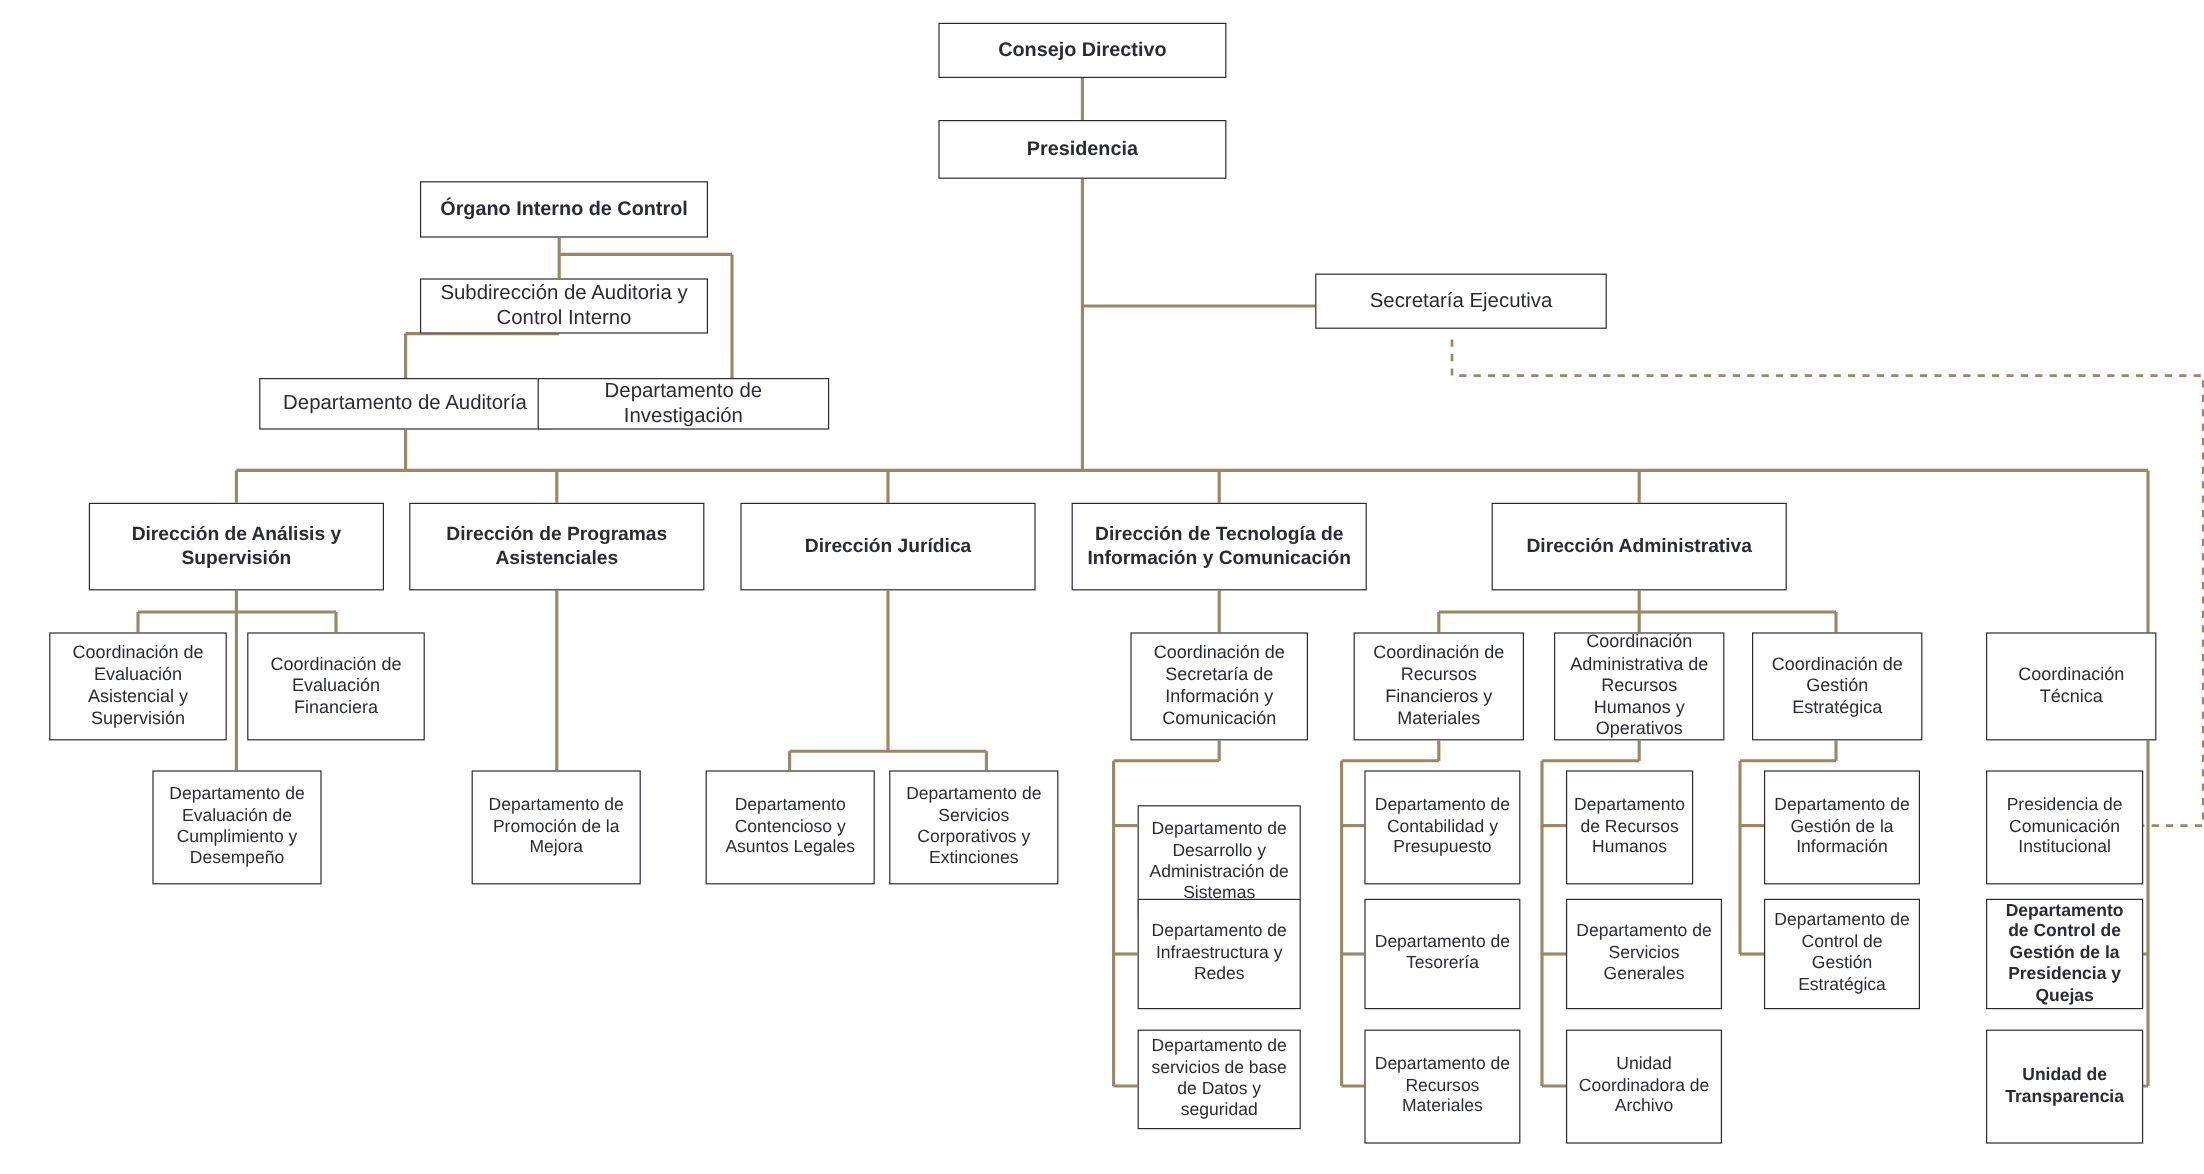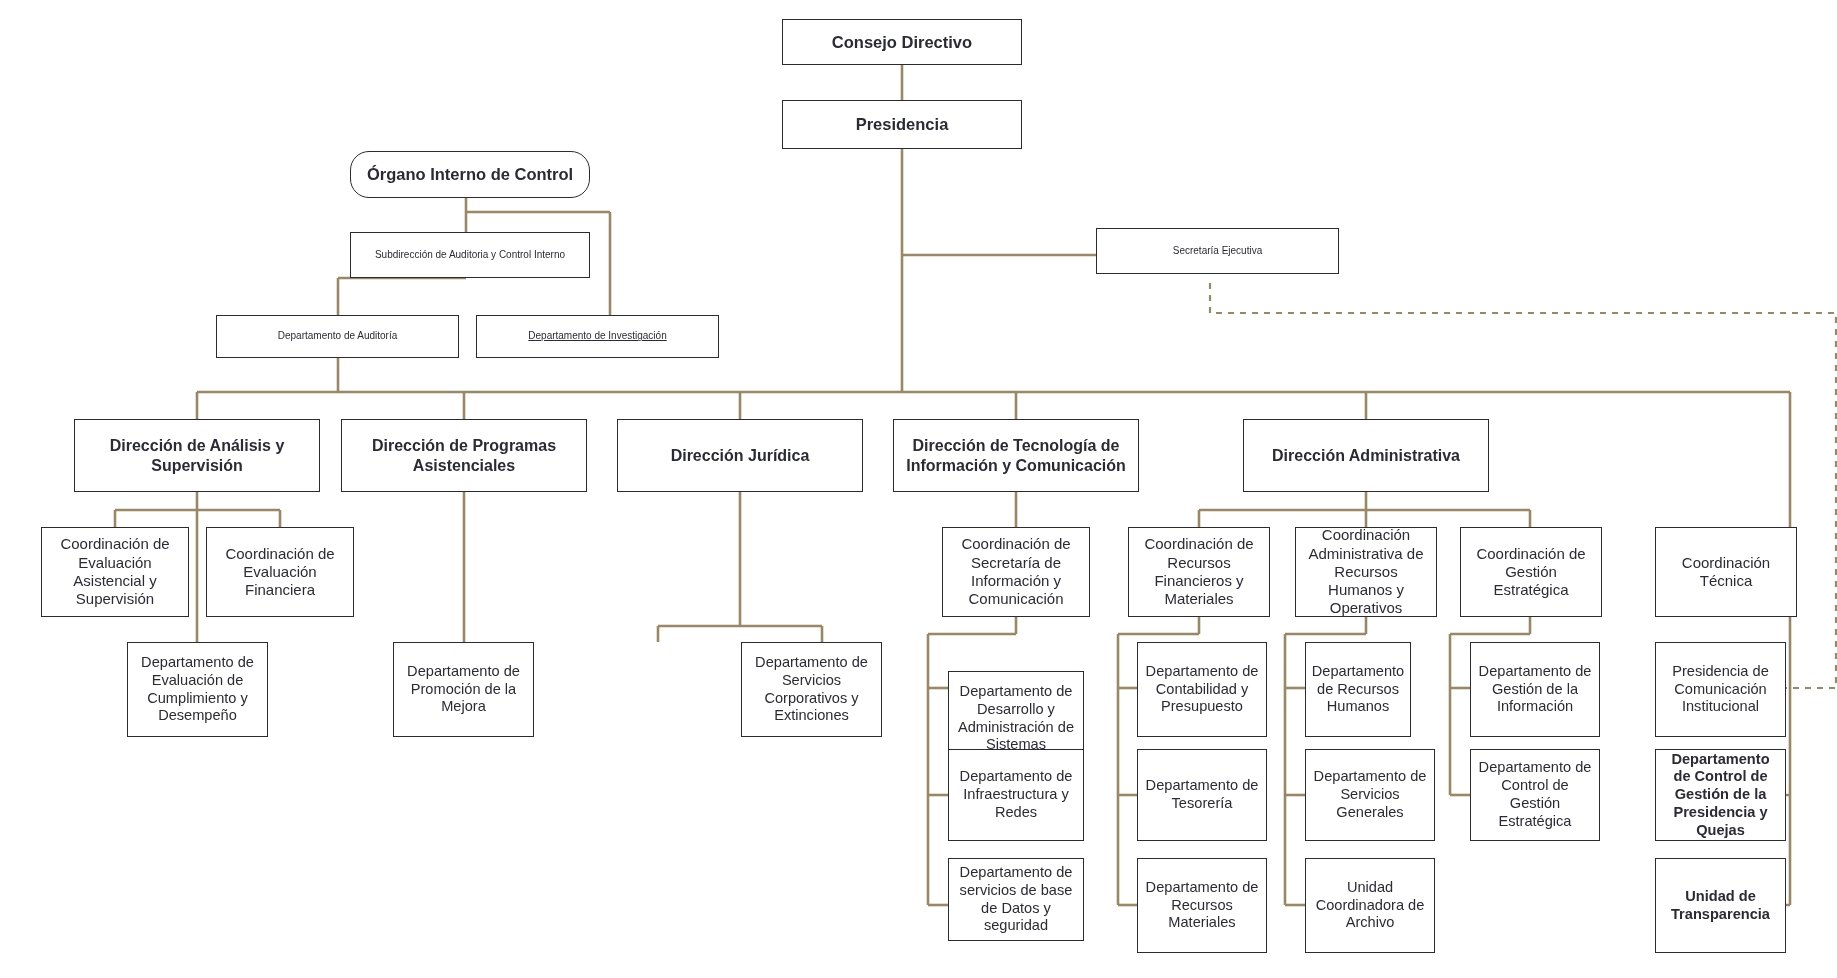--- a/index.html
+++ b/index.html
@@ -48,21 +48,21 @@
   .lvl-top .label {
     font-weight: bold;
     font-size: 16.5px;
   }
   .lvl-dir .label {
     font-weight: bold;
     font-size: 16px;
   }
   .lvl-sub .label {
     font-weight: normal;
-    font-size: 10px;
+    font-size: 17px;
   }
   .lvl-coord .label {
     font-weight: normal;
     font-size: 15px;
   }
   .lvl-dept .label {
     font-weight: normal;
     font-size: 14.6px;
   }
   .lvl-dept-b .label {
@@ -163,33 +163,33 @@
   </svg>
 
   <div class="node lvl-top" style="left:782px; top:19px; width:240px; height:46px;">
     <span class="label">Consejo Directivo</span>
   </div>
 
   <div class="node lvl-top" style="left:782px; top:100px; width:240px; height:49px;">
     <span class="label">Presidencia</span>
   </div>
 
-  <div class="node lvl-top" style="left:350px; top:151px; width:240px; height:47px;border-radius:19px;">
+  <div class="node lvl-top" style="left:350px; top:151px; width:240px; height:47px;">
     <span class="label">Órgano Interno de Control</span>
   </div>
 
   <div class="node lvl-sub" style="left:350px; top:232px; width:240px; height:46px;">
     <span class="label">Subdirección de Auditoria y Control Interno</span>
   </div>
 
   <div class="node lvl-sub" style="left:216px; top:315px; width:243px; height:43px;">
     <span class="label">Departamento de Auditoría</span>
   </div>
 
-  <div class="node lvl-sub" style="left:476px; top:315px; width:243px; height:43px;text-decoration:underline;">
+  <div class="node lvl-sub" style="left:448px; top:315px; width:243px; height:43px;">
     <span class="label">Departamento de Investigación</span>
   </div>
 
   <div class="node lvl-sub" style="left:1096px; top:228px; width:243px; height:46px;">
     <span class="label">Secretaría Ejecutiva</span>
   </div>
 
   <div class="node lvl-dir" style="left:74px; top:419px; width:246px; height:73px;">
     <span class="label">Dirección de Análisis y Supervisión</span>
   </div>
@@ -219,20 +219,23 @@
   </div>
 
   <div class="node lvl-dept" style="left:127px; top:642px; width:141px; height:95px;">
     <span class="label">Departamento de Evaluación de Cumplimiento y Desempeño</span>
   </div>
 
   <div class="node lvl-dept" style="left:393px; top:642px; width:141px; height:95px;">
     <span class="label">Departamento de Promoción de la Mejora</span>
   </div>
 
+  <div class="node lvl-dept" style="left:588px; top:642px; width:141px; height:95px;">
+    <span class="label">Departamento Contencioso y Asuntos Legales</span>
+  </div>
 
   <div class="node lvl-dept" style="left:741px; top:642px; width:141px; height:95px;">
     <span class="label">Departamento de Servicios Corporativos y Extinciones</span>
   </div>
 
   <div class="node lvl-coord" style="left:942px; top:527px; width:148px; height:90px;">
     <span class="label">Coordinación de Secretaría de Información y Comunicación</span>
   </div>
 
   <div class="node lvl-dept" style="left:948px; top:642px; width:136px; height:95px;margin-top:29px;">

